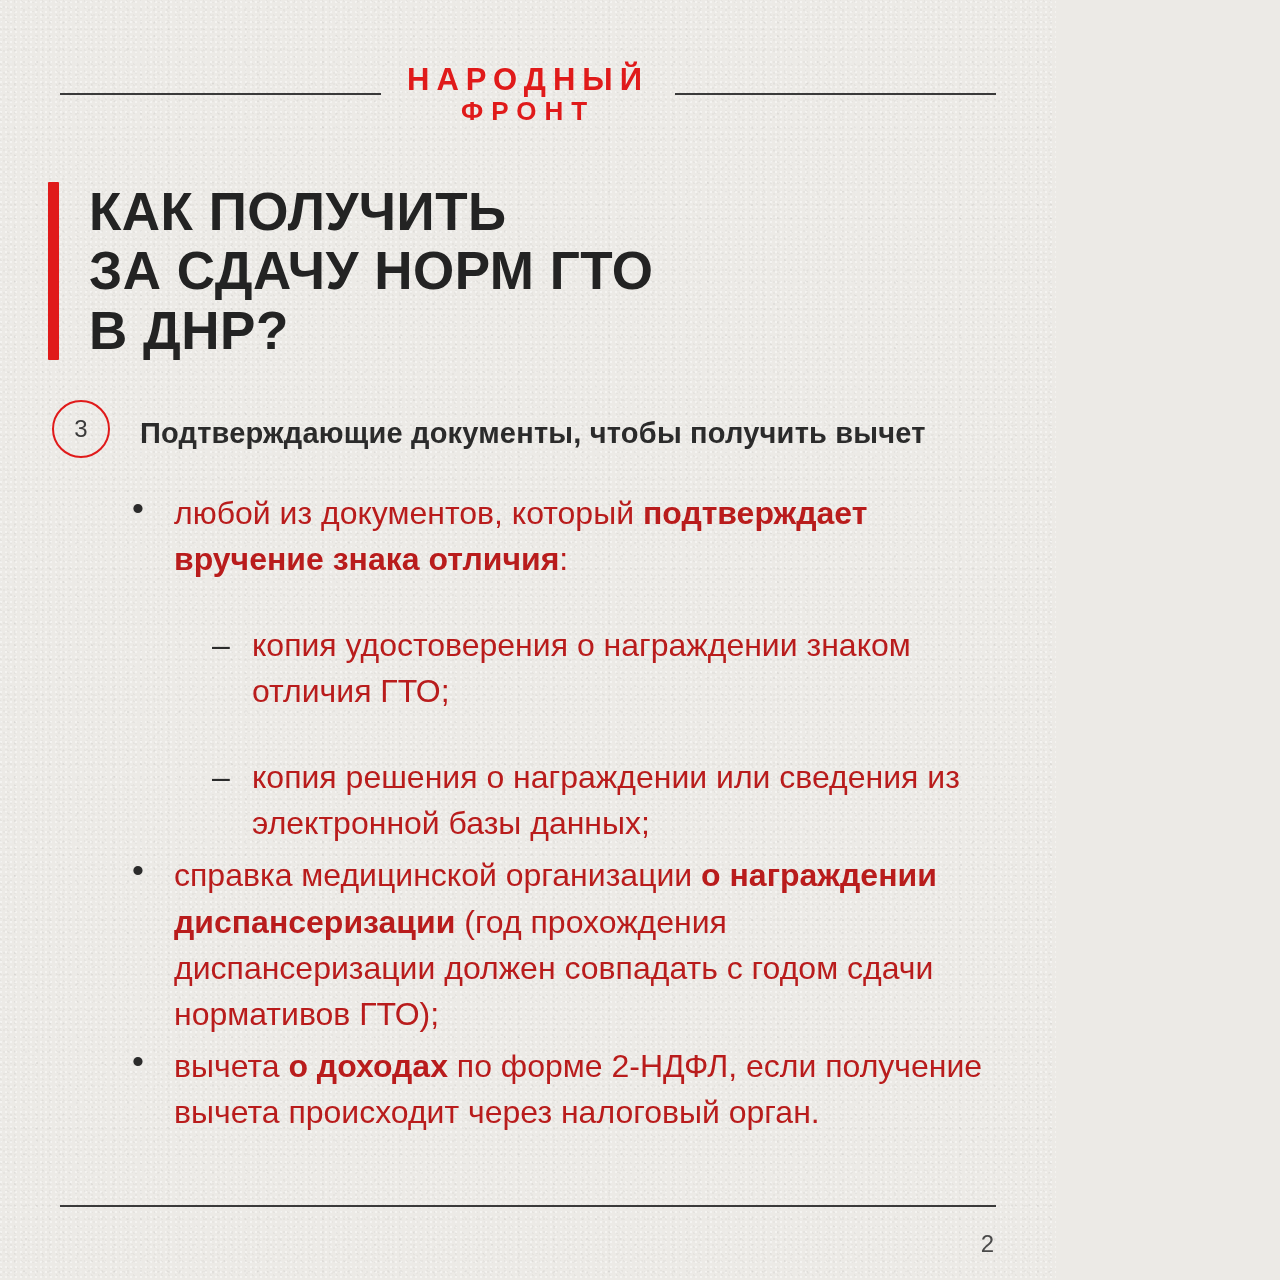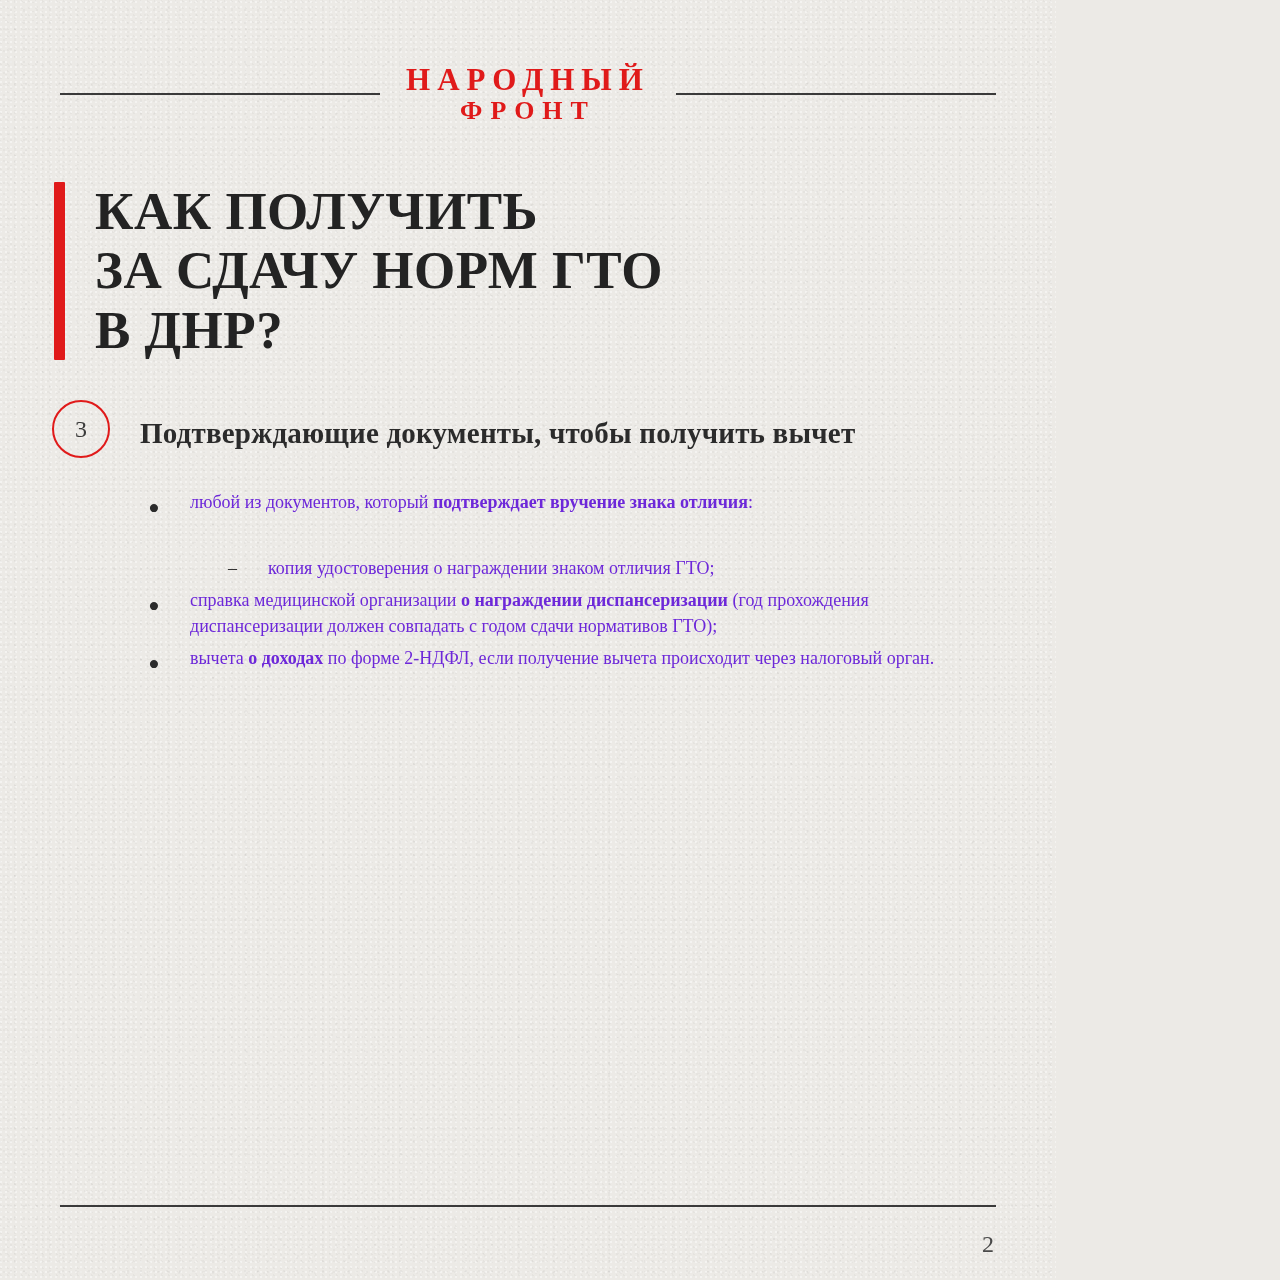--- a/index.html
+++ b/index.html
@@ -28,21 +28,20 @@
       radial-gradient(circle at 52% 88%, rgba(0,0,0,0.025) 0 1px, transparent 1px),
       radial-gradient(circle at 24% 44%, rgba(255,255,255,0.5) 0 1px, transparent 1px);
     background-size: 7px 7px, 11px 11px, 9px 9px, 13px 13px, 17px 17px, 5px 5px;
     opacity: .85;
   }
   .sheet {
     position: relative;
     width: 1056px;
     height: 1280px;
     box-sizing: border-box;
-    font-family: Liberation Serif, serif;
   }
 
   
   .header {
     position: absolute;
     top: 48px;
     left: 60px;
     right: 60px;
     height: 92px;
     display: flex;
@@ -69,21 +68,21 @@
   }
   .brand-line.second {
     font-size: 26px;
     letter-spacing: 8px;
   }
 
   
   .title-wrap {
     position: absolute;
     top: 182px;
-    left: 54px;
+    left: 48px;
     display: flex;
     align-items: stretch;
   }
   .title-bar {
     width: 11px;
     background: #e01a1a;
     margin-right: 30px;
     border-radius: 1px;
   }
   .title {
@@ -124,25 +123,25 @@
     font-weight: 700;
     color: #2b2b2b;
     letter-spacing: .2px;
     margin-top: 8px;
   }
 
   
   .content {
     position: absolute;
     top: 490px;
-    left: 136px;
+    left: 120px;
     right: 70px;
-    font-size: 18px;
+    font-size: 32px;
     line-height: 1.44;
-    color: #6d28d9;
+    color: #b91c1c;
   }
   ul.lvl1 {
     list-style: none;
     margin: 0;
     padding: 0;
   }
   ul.lvl1 > li {
     position: relative;
     padding-left: 54px;
     margin-bottom: 6px;
@@ -220,20 +219,21 @@
     <div class="step-title">Подтверждающие документы, чтобы получить вычет</div>
   </div>
 
   <div class="content">
     <ul class="lvl1">
 
       <li>
         <span>любой из документов, который </span><b>подтверждает вручение знака отличия</b><span>:</span>
         <ul class="lvl2">
           <li>копия удостоверения о награждении знаком отличия ГТО;</li>
+          <li>копия решения о награждении или сведения из электронной базы данных;</li>
         </ul>
       </li>
 
       <li>
         <span>справка медицинской организации </span><b>о награждении диспансеризации</b><span> (год прохождения диспансеризации должен совпадать с годом сдачи нормативов ГТО);</span>
       </li>
 
       <li>
         <span>вычета </span><b>о доходах</b><span> по форме 2-НДФЛ, если получение вычета происходит через налоговый орган.</span>
       </li>

